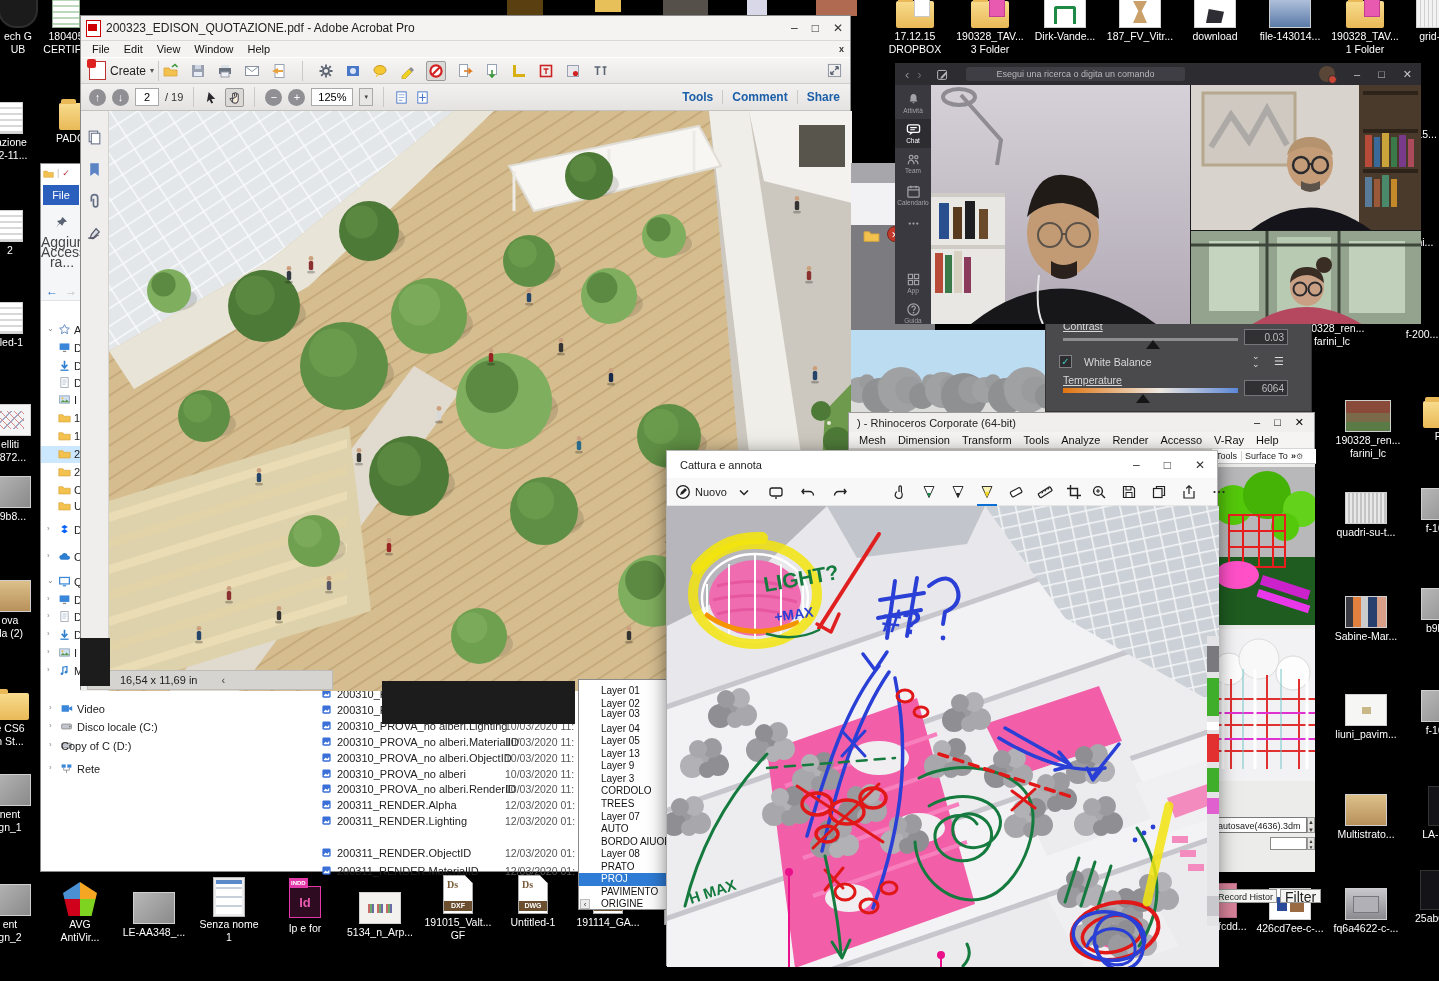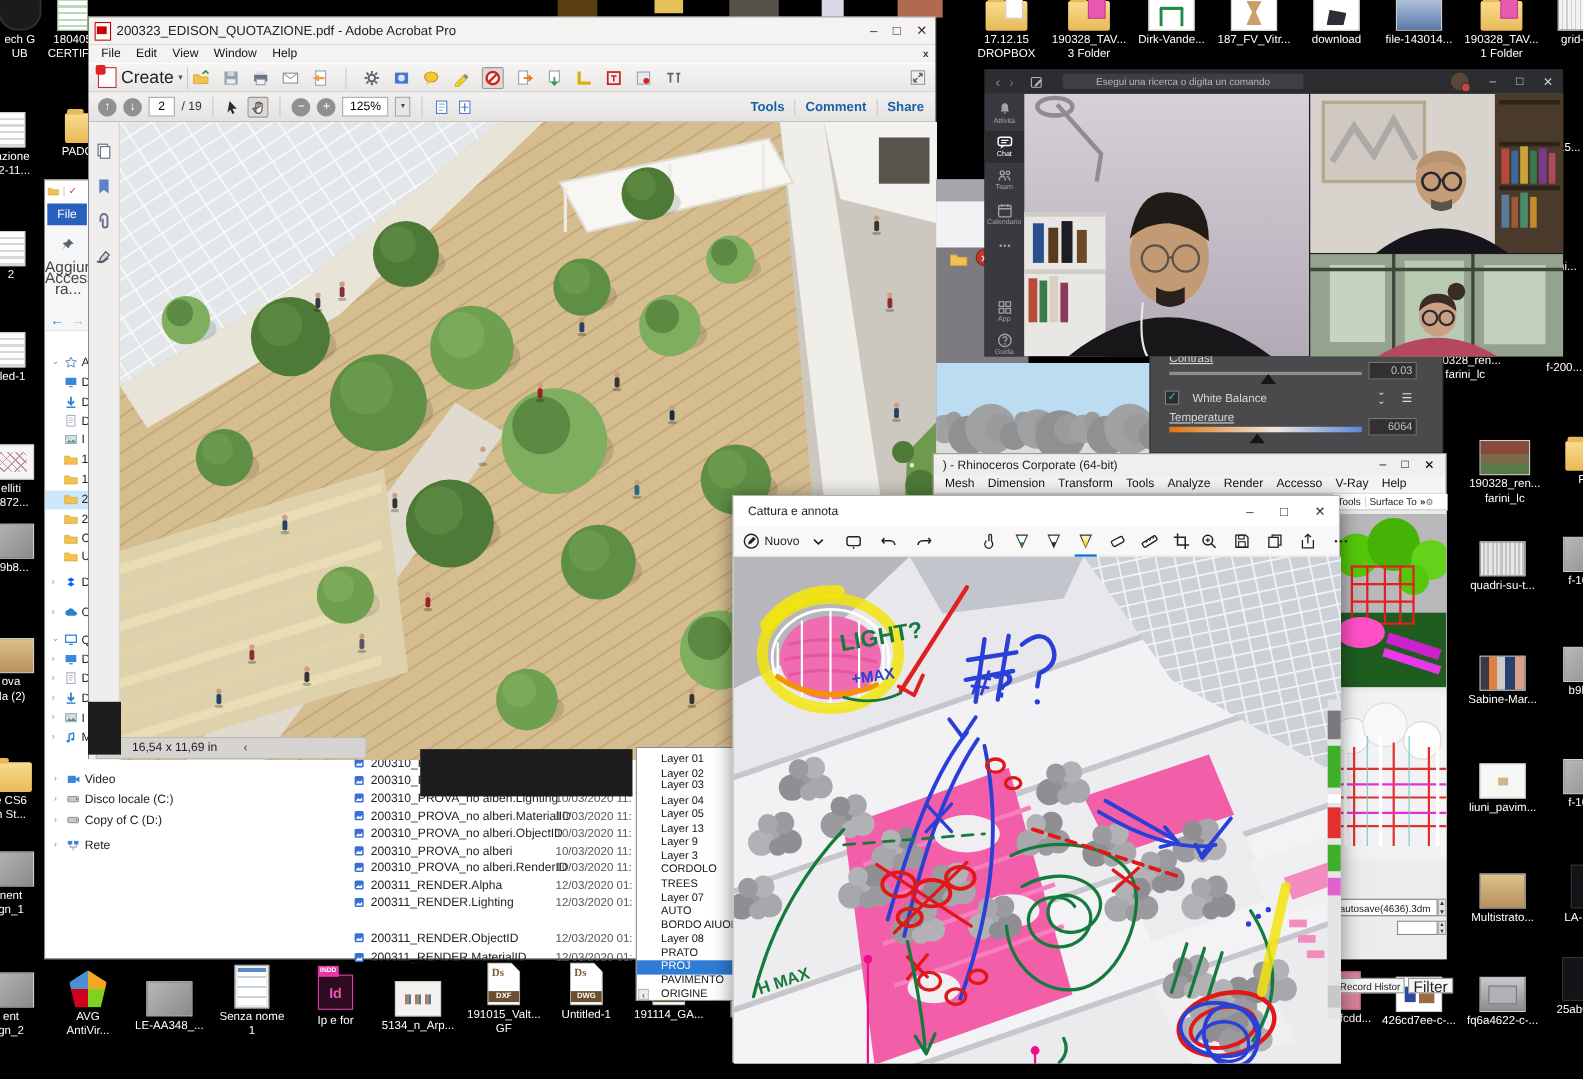--- a/index.html
+++ b/index.html
@@ -678,21 +678,21 @@
           <span style="position:absolute;left:36px;top:2px;">Disco locale (C:)</span>
         </div>
         <div class="treerow" style="top: 574px;">
           <span style="position:absolute;left:8px;top:2px;font-size:8px;color:#888;">›</span>
           <span style="position:absolute;left:19px;top:1px;">
             <svg width="13" height="13" viewBox="0 0 16 16">
               <rect x="2" y="5" width="12" height="6" rx="1" fill="#c2c6ce" stroke="#888"></rect>
               <circle cx="12" cy="8" r=".9" fill="#666"></circle>
             </svg>
           </span>
-          <span style="position:absolute;left:36px;top:2px;">Copy of C (D:)</span>
+          <span style="position:absolute;left:20px;top:2px;">Copy of C (D:)</span>
         </div>
         <div class="treerow" style="top: 597px;">
           <span style="position:absolute;left:8px;top:2px;font-size:8px;color:#888;">›</span>
           <span style="position:absolute;left:19px;top:1px;">
             <svg width="13" height="13" viewBox="0 0 16 16">
               <rect x="2" y="3" width="5" height="4" fill="#3a86d8"></rect>
               <rect x="9" y="3" width="5" height="4" fill="#3a86d8"></rect>
               <path d="M4.5 7v3h7V7M8 10v3.5" stroke="#8a8a8a" fill="none"></path>
             </svg>
           </span>
@@ -833,21 +833,21 @@
           <span class="menuitem">Window</span>
           <span class="menuitem">Help</span>
         </span>
       <span style="margin-left:auto;margin-right:6px;font-size:9px;font-weight:bold;color:#333;">x</span>
     </div>
     <div class="abs" style="left:0;top:41px;width:100%;height:27px;background:linear-gradient(#f6f5f4,#e9e7e5);border-top:1px solid #fff;border-bottom:1px solid #cfcdca;display:flex;align-items:center;padding-left:8px;">
       <span style="display:flex;align-items:center;gap:4px;">
         <span style="width:15px;height:17px;background:#fff;border:1px solid #b33;position:relative;">
             <i style="position:absolute;left:-3px;top:-3px;width:9px;height:9px;background:#d22;border-radius:2px;"></i>
           </span>
-        <span style="font-size:16px;color:#222;">Create</span>
+        <span style="font-size:12px;color:#222;">Create</span>
         <span style="font-size:8px;color:#555;">▾</span>
       </span>
       <span class="acr-sep"></span>
       <span id="gen-acr-tools" style="display:flex;align-items:center;gap:11px;">
           <span>
             <svg width="16" height="16" viewBox="0 0 16 16">
               <path d="M1 5h5l1.5 2H14v6H1z" fill="#f2c14e" stroke="#d9a53a" stroke-width=".8"></path>
               <path d="M9 4l3-2.5L14.5 4" stroke="#3a9a3a" stroke-width="1.6" fill="none"></path>
             </svg>
           </span>
@@ -1565,21 +1565,21 @@
         <path d="M60 94 Q115 58 172 94 Z" fill="#b5485f"></path>
         <ellipse cx="116" cy="56" rx="17" ry="19" fill="#c9a083"></ellipse>
         <path d="M99 52 Q100 36 116 36 Q132 36 133 52 Q124 44 116 44 Q106 44 99 52" fill="#3a2d24"></path>
         <circle cx="133" cy="34" r="8" fill="#3a2d24"></circle>
         <circle cx="109" cy="58" r="6.5" fill="none" stroke="#2a2a2e" stroke-width="2"></circle>
         <circle cx="124" cy="58" r="6.5" fill="none" stroke="#2a2a2e" stroke-width="2"></circle>
       </svg>
     </div>
   </div>
 
-  <div id="cattura" class="win" style="left:666px;top:450px;width:552px;height:516px;background:#ffffff;border:1px solid #b0b0b0;box-shadow:0 4px 18px rgba(0,0,0,.5);z-index:10;">
+  <div id="cattura" class="win" style="left:666px;top:450px;width:552px;height:516px;background:#fca5a5;border:1px solid #b0b0b0;box-shadow:0 4px 18px rgba(0,0,0,.5);z-index:10;">
     <div class="abs" style="left:0;top:0;width:100%;height:27px;background:#fff;display:flex;align-items:center;">
       <span style="font-size:11px;color:#222;margin-left:13px;">Cattura e annota</span>
       <span style="margin-left:auto;display:flex;">
         <span style="font-size:12px;color:#333;padding:0 12px;">–</span>
         <span style="font-size:12px;color:#333;padding:0 12px;">□</span>
         <span style="font-size:12px;color:#333;padding:0 12px;">✕</span>
       </span>
     </div>
     <div class="abs" style="left:0;top:27px;width:100%;height:28px;background:#f8f8f8;border-bottom:1px solid #e6e6e6;display:flex;align-items:center;">
       <span id="gen-cat-left" style="display:flex;align-items:center;margin-left:8px;gap:2px;">

